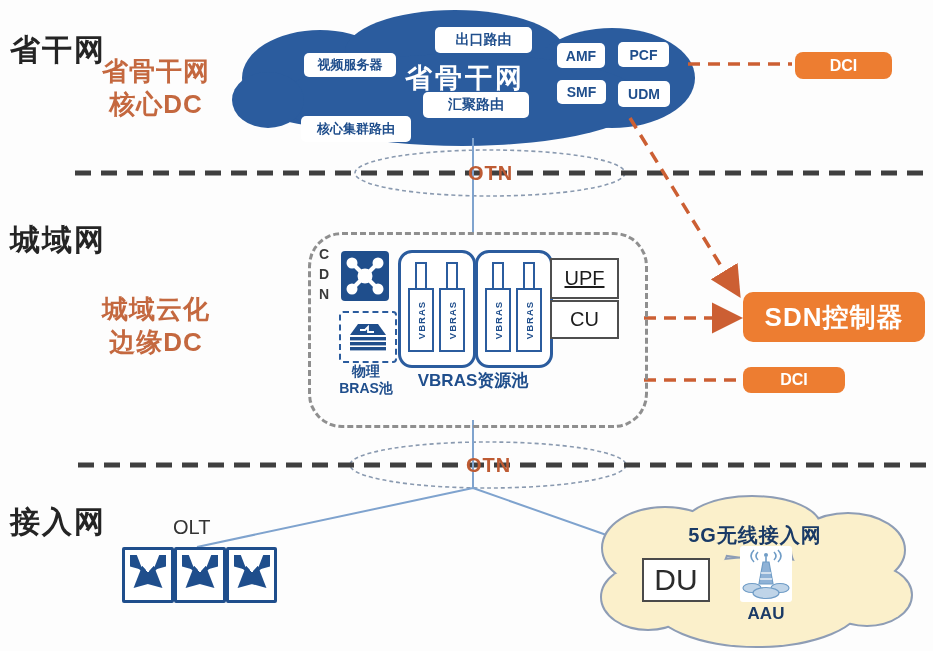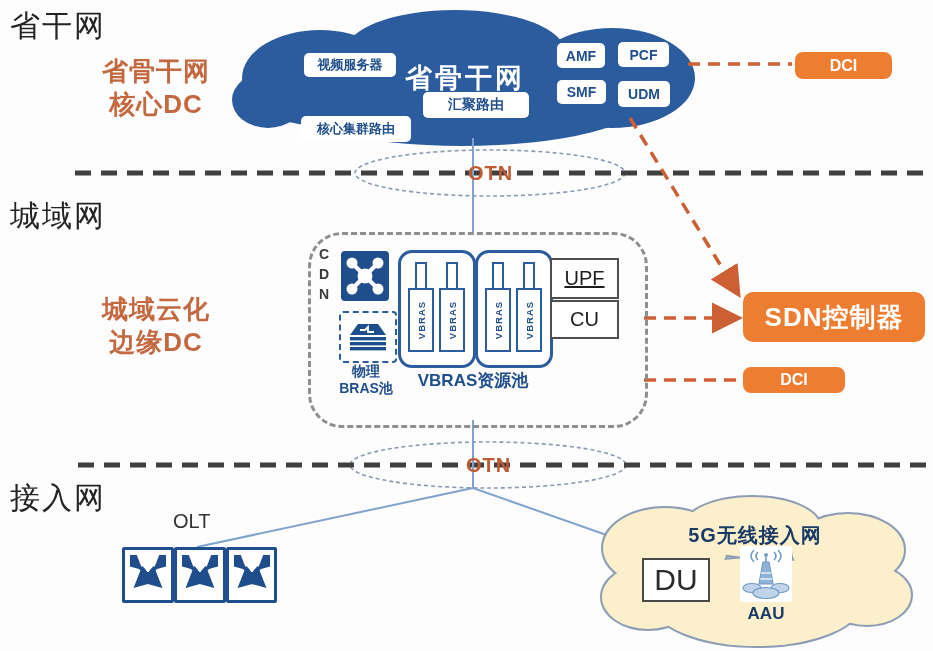--- a/index.html
+++ b/index.html
@@ -3,21 +3,21 @@
 <meta charset="utf-8">
 <style>
   html,body{margin:0;padding:0;background:#ffffff;}
   #canvas{
     position:relative;width:933px;height:651px;background:#fdfdfd;overflow:hidden;
     font-family:"Liberation Sans","DejaVu Sans",sans-serif;
   }
   .abs{position:absolute;}
   svg{display:block;}
   
-  .section-label{font-size:30px;font-weight:400;color:#242424;letter-spacing:2px;}
+  .section-label{font-size:30px;font-weight:700;color:#242424;letter-spacing:2px;margin-top:24px;}
   
   .dc-label{color:#C4683F;font-weight:700;font-size:26px;line-height:33px;text-align:center;letter-spacing:1px;}
   
   .cloud-box{background:#ffffff;border-radius:5px;color:#1F4E8C;font-weight:700;
     display:flex;align-items:center;justify-content:center;font-size:14px;}
   .cloud-title{color:#ffffff;font-weight:700;font-size:27px;letter-spacing:3px;}
   
   .otn-label{color:#BE5B33;font-weight:700;font-size:20px;letter-spacing:1px;}
   
   .orange-box{background:#ED7D31;color:#ffffff;font-weight:700;display:flex;align-items:center;justify-content:center;}
@@ -29,21 +29,21 @@
   .bottle-neck{position:absolute;width:12px;height:28px;border:2px solid #2B5C9E;background:#fff;box-sizing:border-box;}
   .bottle-body{position:absolute;width:26px;height:64px;border:2px solid #2B5C9E;background:#fff;box-sizing:border-box;}
   .bottle-body span{position:absolute;left:50%;top:50%;transform:translate(-50%,-50%) rotate(-90deg);
     font-size:9.5px;font-weight:700;color:#1F4E8C;letter-spacing:1px;white-space:nowrap;}
   .navy-label{color:#1F4E8C;font-weight:700;text-align:center;}
   .cdn-vertical{writing-mode:vertical-lr;text-orientation:upright;font-size:14px;font-weight:600;color:#3a3a3a;letter-spacing:4px;}
   .bras-dashed{border:2px dashed #2B5C9E;border-radius:4px;background:#fff;display:flex;align-items:center;justify-content:center;}
   .switch-box{background:#ffffff;border:3px solid #1F4E8C;border-radius:2px;display:flex;align-items:center;justify-content:center;}
   .du-box{background:#ffffff;border:2px solid #4a4a4a;color:#2b2b2b;font-size:30px;
     display:flex;align-items:center;justify-content:center;}
-  .plain{color:#333333;}
+  .plain{color:#333333;margin-top:6px;}
 </style>
 </head>
 <body>
 
 <div id="canvas">
 
   <svg class="abs" style="left:0;top:0;" width="933" height="651" viewBox="0 0 933 651">
     <defs>
       <marker id="oarrow" markerWidth="9" markerHeight="9" refX="7" refY="4.5" orient="auto">
         <path d="M0,0 L9,4.5 L0,9 Z" fill="#CC5F33"></path>
@@ -99,20 +99,21 @@
   <div class="abs dc-label" style="left:78px;top:55px;width:156px;">
     <span style="display:block;">省骨干网</span>
     <span style="display:block;">核心DC</span>
   </div>
   <div class="abs dc-label" style="left:78px;top:293px;width:156px;">
     <span style="display:block;text-align:center;">城域云化</span>
     <span style="display:block;">边缘DC</span>
   </div>
 
   <div class="abs cloud-title" style="left:405px;top:60px;">省骨干网</div>
+  <div class="abs cloud-box" style="left:435px;top:27px;width:97px;height:26px;">出口路由</div>
   <div class="abs cloud-box" style="left:304px;top:53px;width:92px;height:24px;font-size:13px;">视频服务器</div>
   <div class="abs cloud-box" style="left:301px;top:92px;width:110px;height:26px;font-size:13px;margin-top:24px;">核心集群路由</div>
   <div class="abs cloud-box" style="left:423px;top:92px;width:106px;height:26px;">汇聚路由</div>
   <div class="abs cloud-box" style="left:557px;top:43px;width:48px;height:25px;">AMF</div>
   <div class="abs cloud-box" style="left:618px;top:42px;width:51px;height:25px;">PCF</div>
   <div class="abs cloud-box" style="left:557px;top:80px;width:49px;height:24px;">SMF</div>
   <div class="abs cloud-box" style="left:618px;top:81px;width:52px;height:26px;">UDM</div>
 
   <div class="abs orange-box" style="left:795px;top:52px;width:97px;height:27px;border-radius:8px;font-size:16px;">DCI</div>
 

